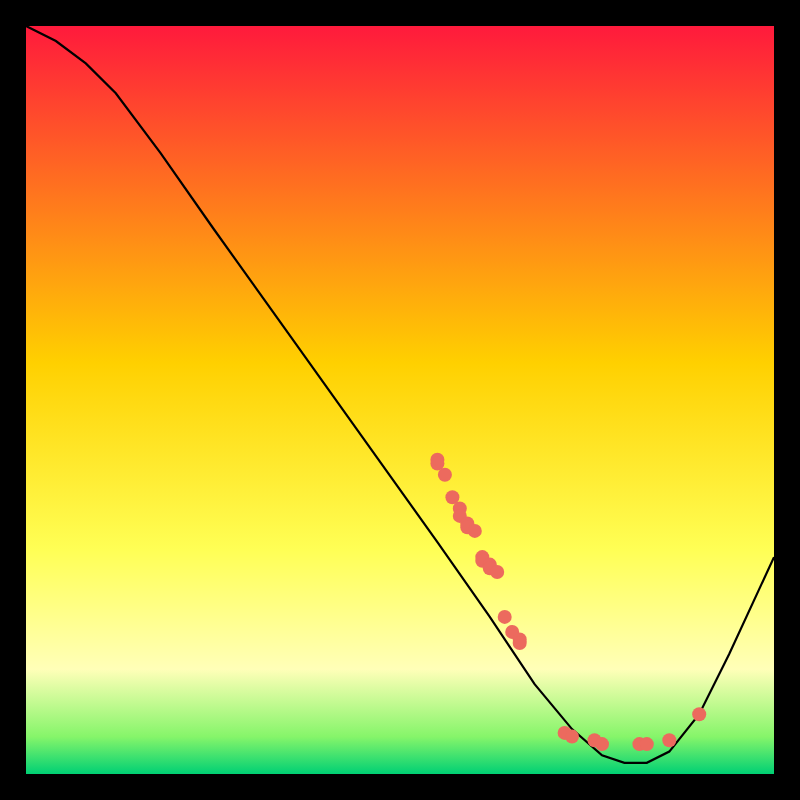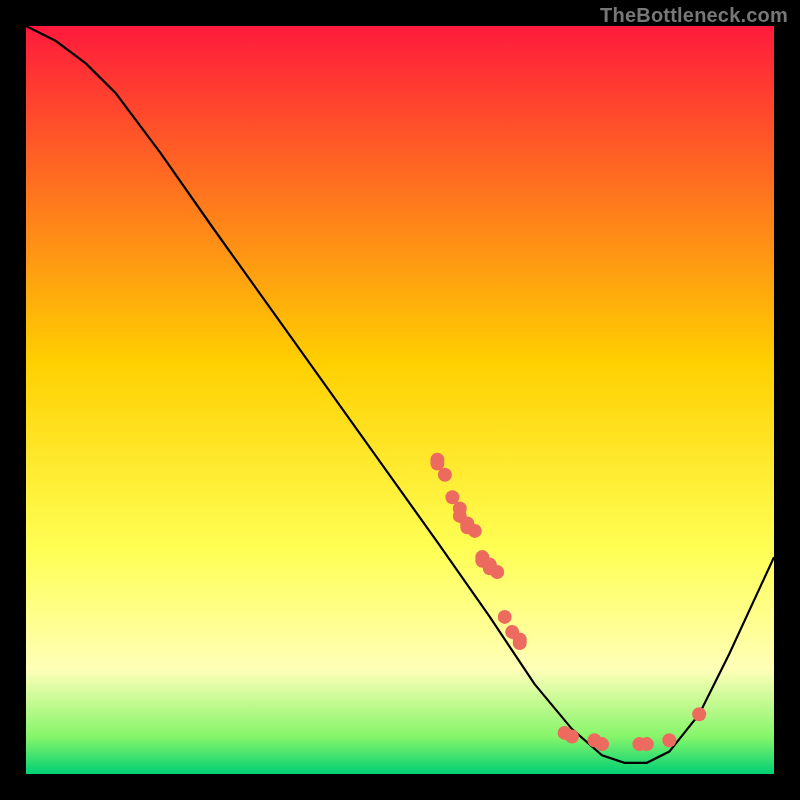--- a/index.html
+++ b/index.html
@@ -30,21 +30,20 @@
     left: 26px;
     top: 26px;
     width: 748px;
     height: 748px;
     display: block;
   }
 </style>
 </head>
 <body>
 <div class="wrapper">
-  <div class="attribution">TheBottleneck.com</div>
 
   <svg class="plot" viewBox="0 0 748 748" preserveAspectRatio="none">
     <defs>
       <linearGradient id="bg-grad" x1="0" y1="0" x2="0" y2="1">
         <stop id="g0" offset="0%" stop-color="#ff1a3c"></stop>
         <stop id="g1" offset="45%" stop-color="#ffd000"></stop>
         <stop id="g2" offset="70%" stop-color="#ffff55"></stop>
         <stop id="g3" offset="86%" stop-color="#ffffb8"></stop>
         <stop id="g4" offset="95%" stop-color="#86f56a"></stop>
         <stop id="g5" offset="100%" stop-color="#00d074"></stop>

